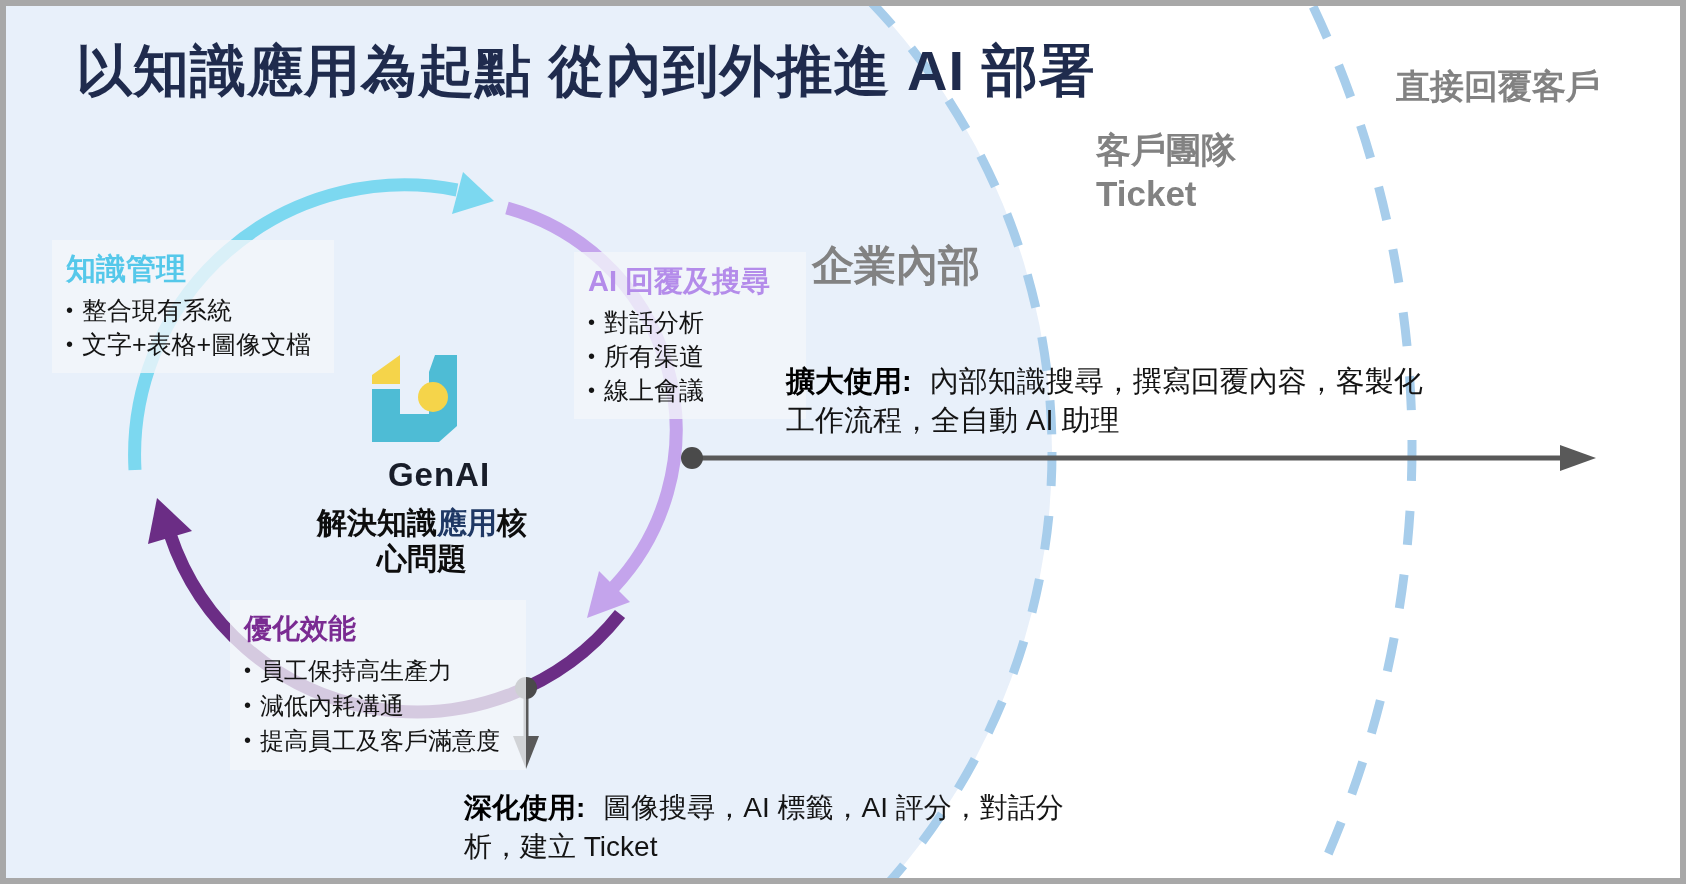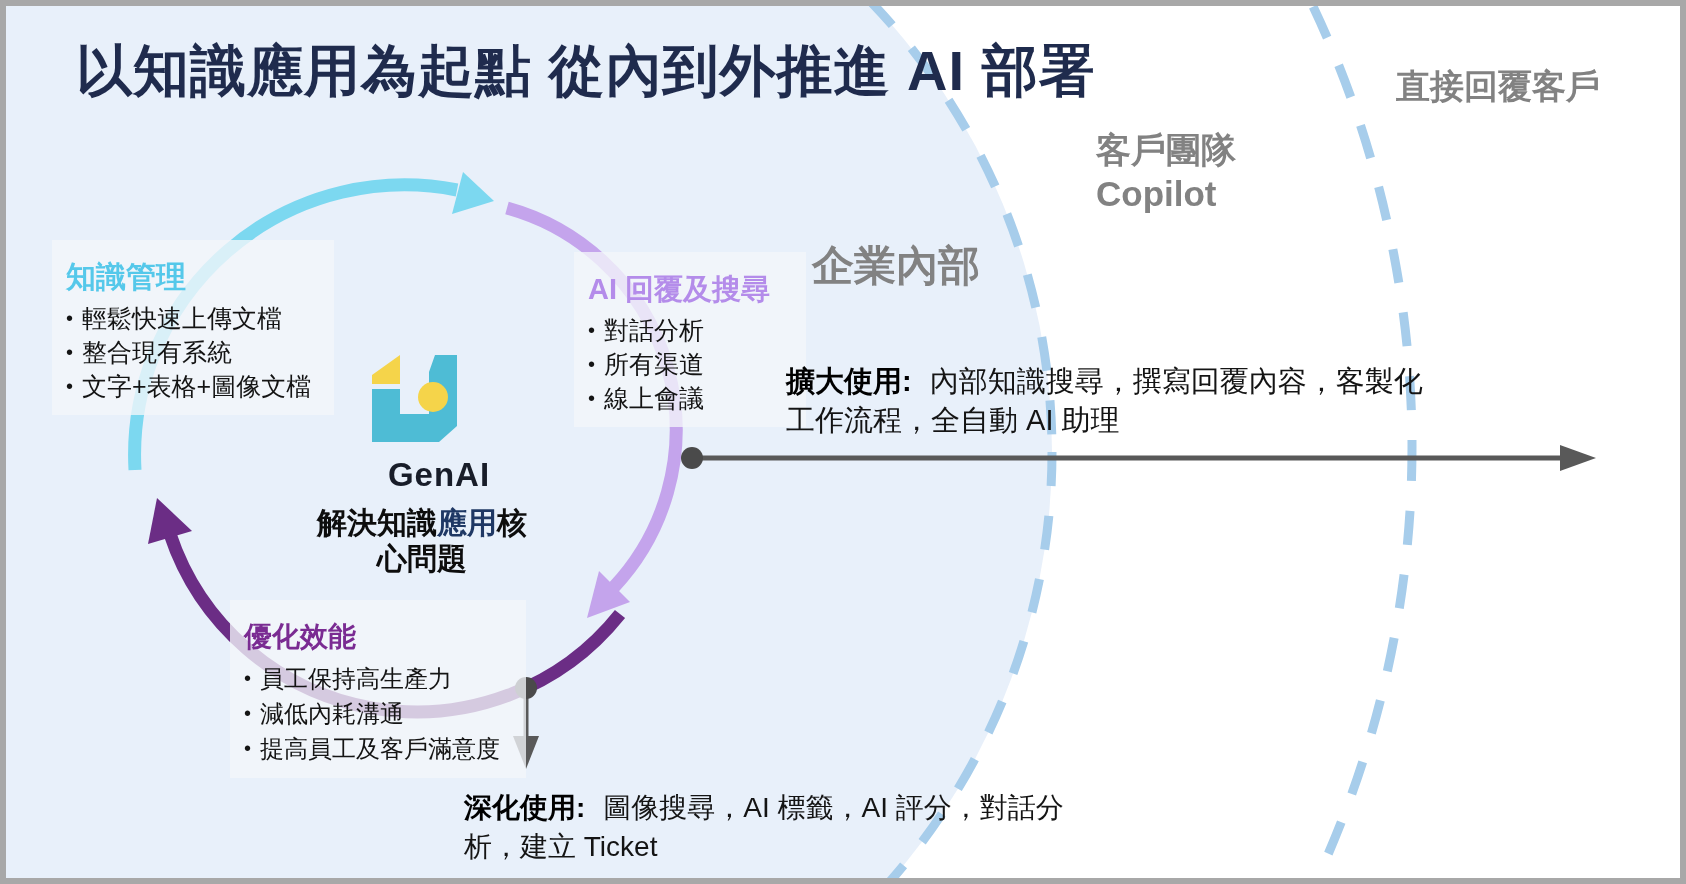--- a/index.html
+++ b/index.html
@@ -18,21 +18,21 @@
   }
   svg.layer{position:absolute;left:0;top:0;width:1674px;height:872px;}
   .abs{position:absolute;}
   .title{left:70px;top:28px;font-size:56px;font-weight:800;color:var(--title-navy);
     letter-spacing:1px;white-space:nowrap;}
   .zone-label{font-weight:700;color:var(--zone-gray);}
   .zone-outer{left:1390px;top:58px;font-size:34px;}
   .zone-mid{left:1090px;top:122px;font-size:35px;line-height:44px;}
   .zone-inner{left:806px;top:232px;font-size:42px;}
   .panel{background:var(--panel-bg);padding:10px 14px 12px 14px;box-sizing:border-box;}
-  .panel h2{margin:8px 0 5px 0;font-size:30px;line-height:38px;font-weight:800;}
+  .panel h2{margin:0 0 5px 0;font-size:30px;line-height:38px;font-weight:800;}
   .panel ul{margin:0;padding:0;list-style:none;}
   .panel li{font-size:25px;line-height:34px;color:var(--text-black);white-space:nowrap;}
   .panel li::before{content:"•";font-size:20px;margin-right:9px;vertical-align:2px;}
   .panel-knowledge{left:46px;top:234px;width:282px;}
   .panel-knowledge h2{color:var(--header-cyan);}
   .panel-ai{left:568px;top:246px;width:232px;}
   .panel-ai h2{color:var(--header-light-purple);font-size:29px;}
   .panel-optimize{left:224px;top:594px;width:296px;}
   .panel-optimize h2{color:var(--header-dark-purple);font-size:28px;}
   .panel-optimize li{font-size:24px;}
@@ -90,28 +90,27 @@
       <path class="logo-teal" d="M366 383 L394 383 L394 408 L423 408 L423 366 L429 349 L451 349 L451 420 L433 436 L366 436 Z"></path>
       <circle class="logo-yellow" cx="427" cy="391" r="15"></circle>
     </g>
   </svg>
 
   <div class="abs title">以知識應用為起點 從內到外推進 AI 部署</div>
 
   <div class="abs zone-label zone-outer">直接回覆客戶</div>
   <div class="abs zone-label zone-mid">
     <div>客戶團隊</div>
-    <div>Copilot</div>
+    <div>Ticket</div>
   </div>
   <div class="abs zone-label zone-inner">企業內部</div>
 
   <section class="abs panel panel-knowledge">
     <h2>知識管理</h2>
     <ul>
-      <li>輕鬆快速上傳文檔</li>
       <li>整合現有系統</li>
       <li>文字+表格+圖像文檔</li>
     </ul>
   </section>
 
   <section class="abs panel panel-ai">
     <h2>AI 回覆及搜尋</h2>
     <ul>
       <li>對話分析</li>
       <li>所有渠道</li>

